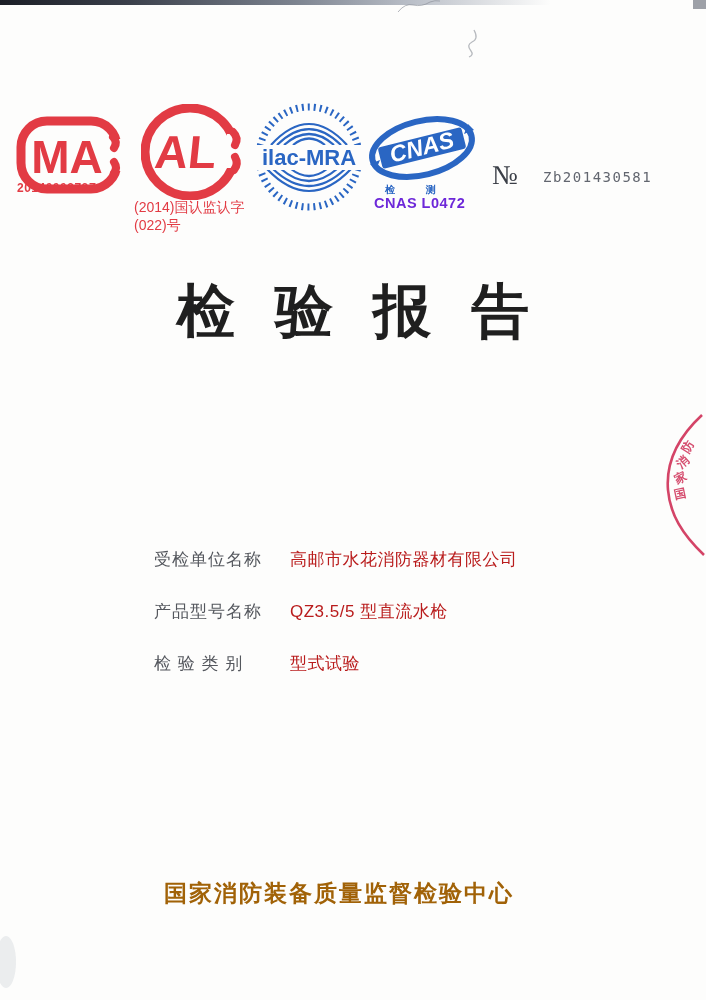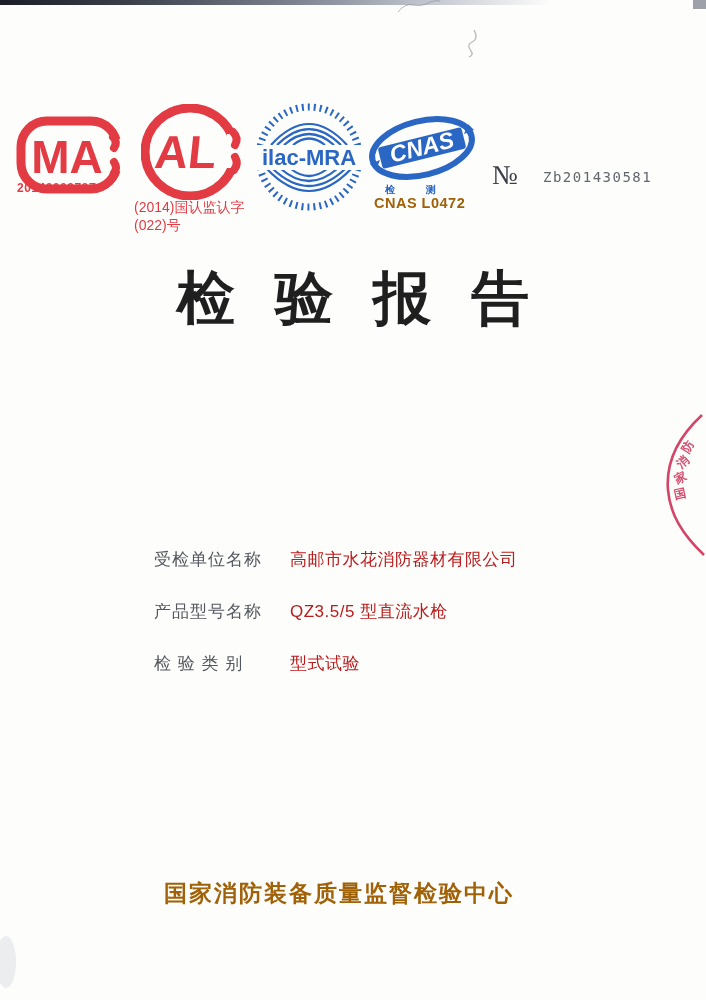--- a/index.html
+++ b/index.html
@@ -22,29 +22,29 @@
   .cma-number{position:absolute;left:17px;top:181px;width:130px;
     color:#e23b44;font-weight:bold;font-size:12px;letter-spacing:.5px;}
   .cal-logo{position:absolute;left:141px;top:104px;}
   .cal-number{position:absolute;left:134px;top:199px;width:130px;
     color:#e23b44;font-weight:normal;font-size:14px;letter-spacing:0;}
   .ilac-logo{position:absolute;left:255px;top:101px;}
   .cnas-logo{position:absolute;left:366px;top:108px;}
   .cnas-category{position:absolute;left:381px;top:183px;width:110px;
     color:#2a66c3;font-size:10px;font-weight:bold;letter-spacing:14px;text-indent:4px;}
   .cnas-certno{position:absolute;left:374px;top:195px;width:130px;
-    color:#a16207;font-size:14.5px;font-weight:bold;letter-spacing:.5px;}
+    color:#6d28d9;font-size:14.5px;font-weight:bold;letter-spacing:.5px;}
   .report-no-label{position:absolute;left:492px;top:160px;
     font-family:"Liberation Serif","DejaVu Serif",serif;font-size:27px;color:#3b3f47;}
   .report-no{position:absolute;left:543px;top:169px;
     font-family:"DejaVu Sans Mono","Liberation Mono",monospace;font-size:14px;
     color:#62666f;letter-spacing:1.5px;}
 
   
-  .report-title{position:absolute;left:0;top:260px;width:706px;text-align:center;
+  .report-title{position:absolute;left:0;top:273px;width:706px;text-align:center;
     font-size:58px;font-weight:900;color:#1f1f1f;letter-spacing:10px;text-indent:10px;
     font-family:"DejaVu Sans","Liberation Sans",sans-serif;}
 
   
   .seal{position:absolute;left:655px;top:412px;}
 
   
   .fields{position:absolute;left:154px;top:548px;}
   .field-row{display:flex;align-items:baseline;margin-bottom:29px;
     font-size:17px;color:#54575d;}

